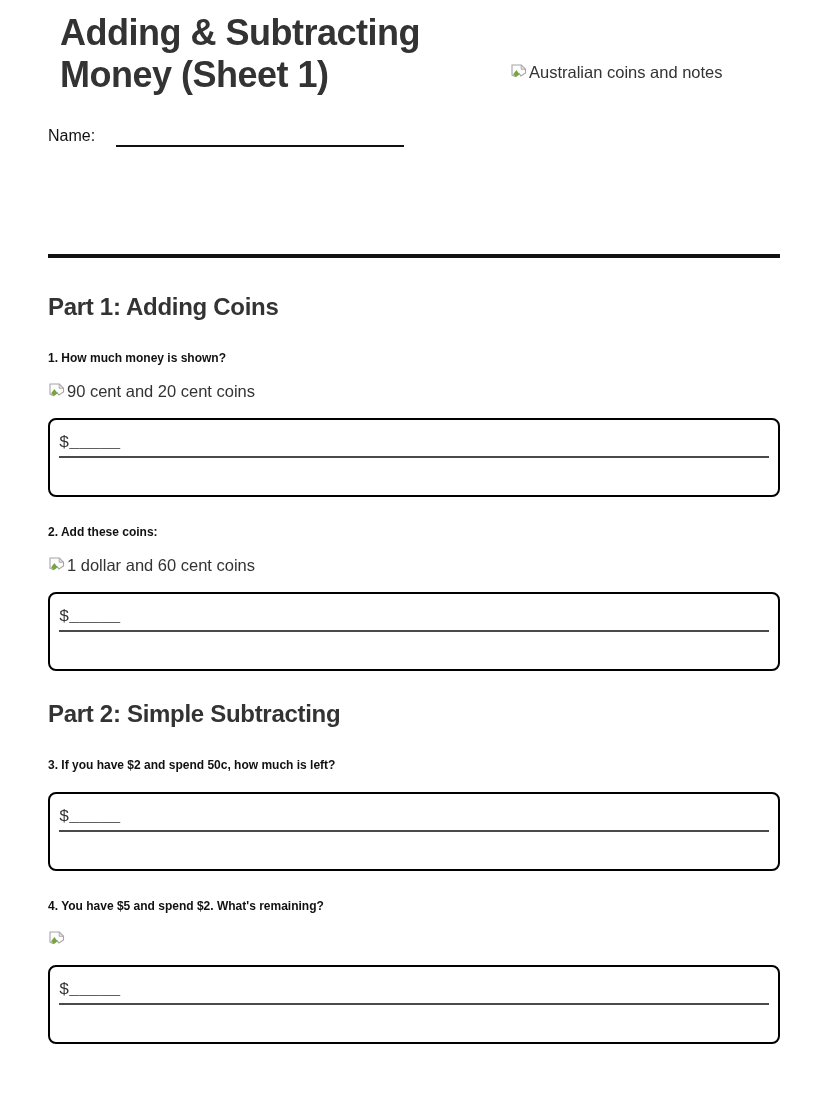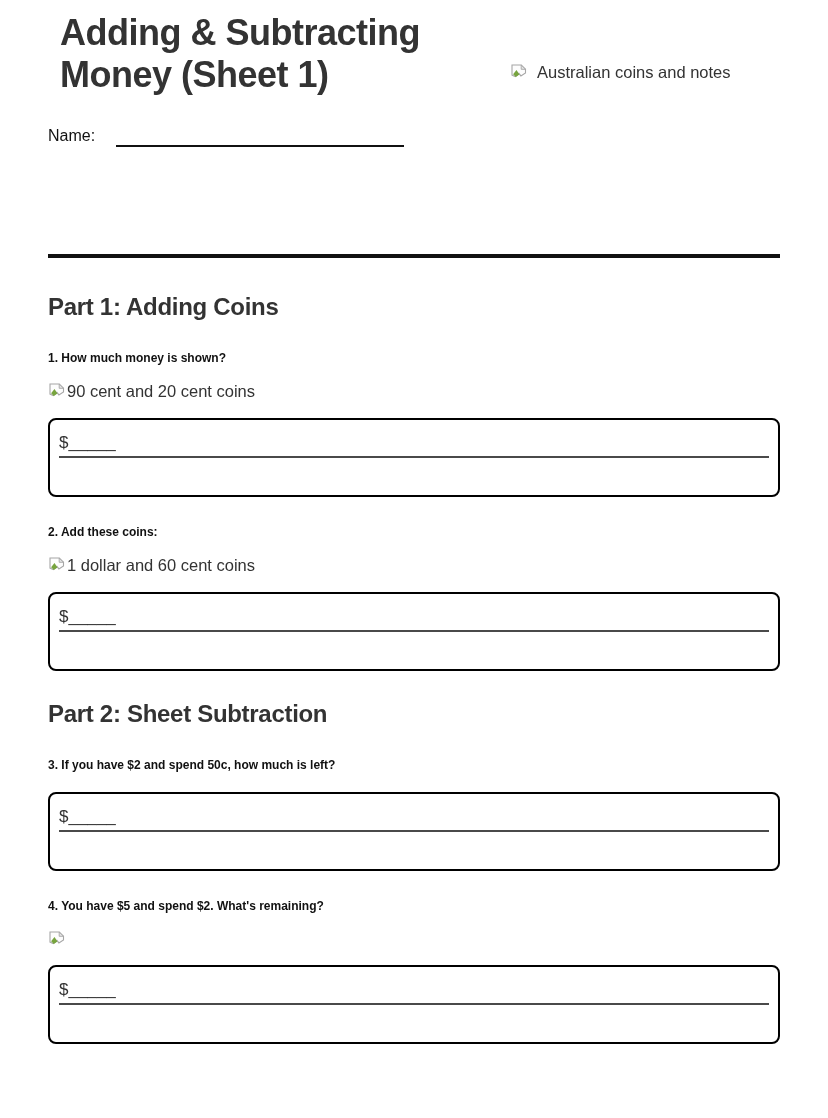--- a/index.html
+++ b/index.html
@@ -18,21 +18,20 @@
   .header { position: relative; }
   .header-img {
     float: right;
     width: 270px;
     margin-top: 50px;
     display: flex;
     align-items: flex-start;
     font-size: 16.5px;
     color: #333333;
     line-height: 20px;
-    gap: 8px;
   }
   .header-img .alt-text { margin-left: 1px; }
   h1 {
     margin: 12px;
     font-size: 36px;
     line-height: 42px;
     font-weight: bold;
     color: #333333;
     max-width: 470px;
     letter-spacing: -0.5px;
@@ -91,20 +90,21 @@
   }
   .img-line .alt-text { margin-left: 1px; }
   .broken-icon { flex: 0 0 auto; margin-top: 1px; }
 
   .answer-box {
     margin: 17px 0 0 0;
     height: 79px;
     border: 2px solid #000000;
     border-radius: 8px;
     padding: 12px 9px 0 9px;
+    font-family: Liberation Mono, monospace;
   }
   .answer-line {
     margin: 0;
     font-size: 17px;
     line-height: 22px;
     color: #333333;
     border-bottom: 2px solid #4a4a4a;
     padding-bottom: 2px;
   }
 </style>
@@ -151,21 +151,21 @@
       <path d="M2 2 h9.2 l4.3 4.3 v3.6 l-4.6 3 -2 -2.6 -3.6 3.4 -3.3 -1.6 z" fill="#fdfdfd" stroke="#a6a6a6" stroke-width="1.1"></path>
       <path d="M11.2 2 l4.3 4.3 h-4.3 z" fill="#e4e4e4" stroke="#a6a6a6" stroke-width="0.9"></path>
       <path d="M3.1 11.3 l3.4 -4.3 2.9 4.4 -3.5 2.6 z" fill="#77a43e"></path>
     </svg>
     <span class="alt-text">1 dollar and 60 cent coins</span>
   </div>
   <div class="answer-box">
     <p class="answer-line">$_____</p>
   </div>
 
-  <h2 class="part2">Part 2: Sheet Subtraction</h2>
+  <h2 class="part2">Part 2: Simple Subtracting</h2>
 
   <p class="question">3. If you have $2 and spend 50c, how much is left?</p>
   <div class="answer-box">
     <p class="answer-line">$_____</p>
   </div>
 
   <p class="question">4. You have $5 and spend $2. What's remaining?</p>
   <div class="img-line">
     <svg class="broken-icon" width="18" height="18" viewBox="0 0 18 18">
       <path d="M2 2 h9.2 l4.3 4.3 v3.6 l-4.6 3 -2 -2.6 -3.6 3.4 -3.3 -1.6 z" fill="#fdfdfd" stroke="#a6a6a6" stroke-width="1.1"></path>

